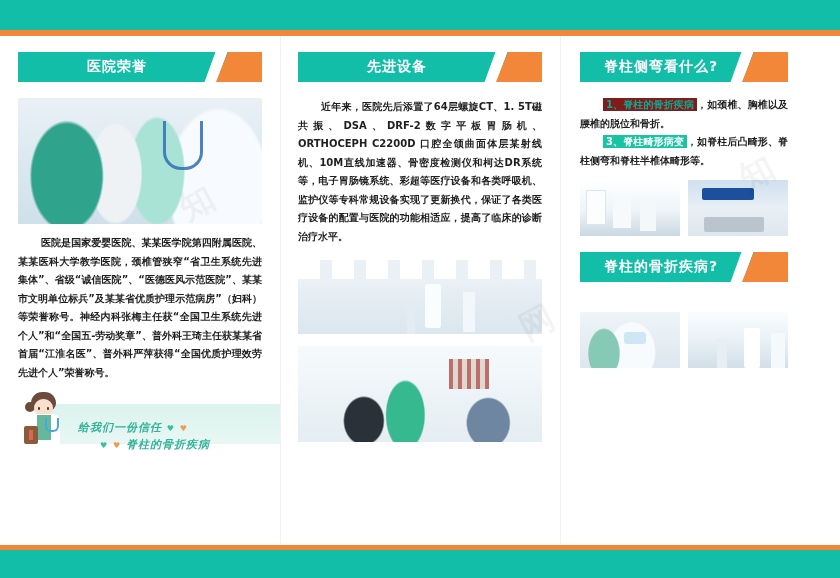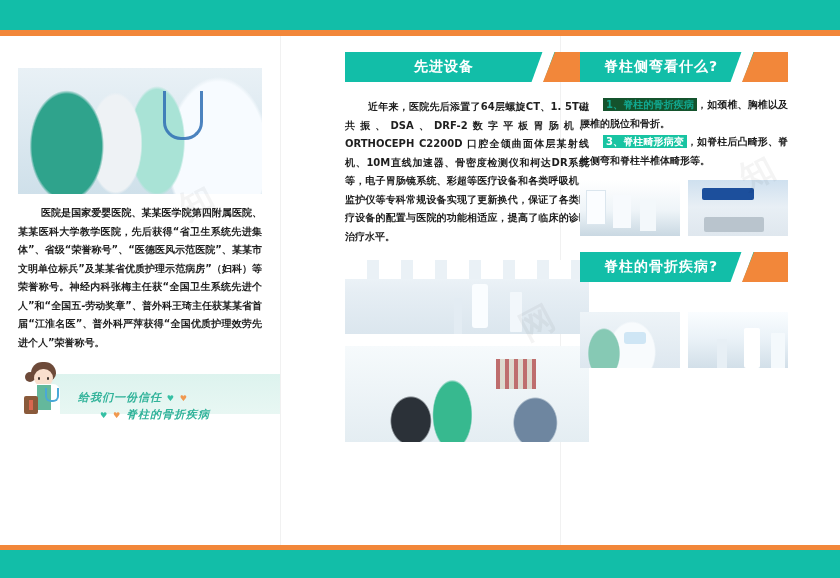--- a/index.html
+++ b/index.html
@@ -16,21 +16,21 @@
   .band-top-orange{position:absolute;left:0;top:30px;width:840px;height:6px;background:#f2873a;}
   .band-bot-orange{position:absolute;left:0;top:545px;width:840px;height:5px;background:#f2873a;}
   .band-bot-teal{position:absolute;left:0;top:550px;width:840px;height:28px;background:#12bea8;}
 
   
   .fold{position:absolute;top:36px;width:1px;height:509px;background:#f1f1f1;}
 
   
   .col{position:absolute;top:36px;height:509px;}
   .col-left{left:0;width:280px;}
-  .col-mid{left:287px;width:280px;padding-left:40px;}
+  .col-mid{left:280px;width:280px;}
   .col-right{left:560px;width:244px;}
 
   
   .sec-head{
     position:relative;height:30px;overflow:hidden;background:#12bea8;
     display:flex;align-items:center;
   }
   .sec-head .orange{
     position:absolute;right:0;top:0;height:30px;width:46px;background:#f2873a;
     clip-path:polygon(26% 0,100% 0,100% 100%,0 100%);
@@ -152,21 +152,21 @@
   .m-eye{position:absolute;top:17px;width:2px;height:3px;background:#42342c;border-radius:1px;}
   .m-eye.l{left:18px;}
   .m-eye.r{left:27px;}
   .m-body{position:absolute;left:8px;top:24px;width:32px;height:34px;background:#ffffff;border-radius:7px 7px 3px 3px;}
   .m-scrub{position:absolute;left:17px;top:25px;width:14px;height:25px;background:#64b89c;}
   .m-steth{position:absolute;left:25px;top:28px;width:10px;height:12px;border:2px solid #4aa8d8;border-top:none;border-radius:0 0 6px 6px;}
   .m-book{position:absolute;left:4px;top:36px;width:14px;height:18px;background:#8a5a3b;border-radius:2px;}
   .m-book:after{content:"";position:absolute;left:5px;top:4px;width:4px;height:10px;background:#d9674f;}
 
   
-  .chip-soft{background:#14532d;color:#12a890;font-weight:bold;padding:1px 3px;}
+  .chip-soft{background:#7f1d1d;color:#12a890;font-weight:bold;padding:1px 3px;}
   .chip-solid{background:#18c4a2;color:#ffffff;font-weight:bold;padding:1px 3px;}
 
   .spacer8{height:8px;}
   .spacer10{height:10px;}
   .spacer12{height:12px;}
   .spacer14{height:14px;}
   .spacer16{height:16px;}
   .pad{padding:0 18px;}
   .pad-r{padding:0 16px 0 20px;}
 
@@ -182,27 +182,34 @@
   <div class="band-top-teal"></div>
   <div class="band-top-orange"></div>
   <div class="band-bot-orange"></div>
   <div class="band-bot-teal"></div>
 
   <div class="fold" style="left:280px"></div>
   <div class="fold" style="left:560px"></div>
 
   <div class="col col-left">
     <div class="spacer16"></div>
+    <div class="pad">
+      <div class="sec-head">
+        <div class="slash"></div>
+        <div class="orange"></div>
+        <div class="title">医院荣誉</div>
+      </div>
+    </div>
     <div class="spacer16"></div>
     <div class="pad">
       <div class="photo ph-team" style="height:126px"></div>
     </div>
     <div class="spacer10"></div>
     <div class="pad">
-      <div class="para">医院是国家爱婴医院、某某医学院第四附属医院、某某医科大学教学医院，先后获得“省卫生系统先进集体”、省级“荣誉称号”、“医德医风示范医院”、某某市文明单位标兵”及某某省优质护理示范病房”（妇科）等荣誉称号。神经内科张梅主任获“全国卫生系统先进个人”和“全国五-劳动奖章”、普外科王琦主任获某某省首届“江淮名医”、普外科严萍获得“全国优质护理效劳先进个人”荣誉称号。</div>
+      <div class="para">医院是国家爱婴医院、某某医学院第四附属医院、某某医科大学教学医院，颈椎管狭窄“省卫生系统先进集体”、省级“诚信医院”、“医德医风示范医院”、某某市文明单位标兵”及某某省优质护理示范病房”（妇科）等荣誉称号。神经内科张梅主任获“全国卫生系统先进个人”和“全国五-劳动奖章”、普外科王琦主任获某某省首届“江淮名医”、普外科严萍获得“全国优质护理效劳先进个人”荣誉称号。</div>
     </div>
     <div class="spacer8"></div>
     <div class="slogan-wrap">
       <div class="slogan-bar"></div>
       <div class="mascot">
         <div class="m-bun"></div>
           <div class="m-hair"></div>
           <div class="m-face"></div>
         <div class="m-eye l"></div>
           <div class="m-eye r"></div>

